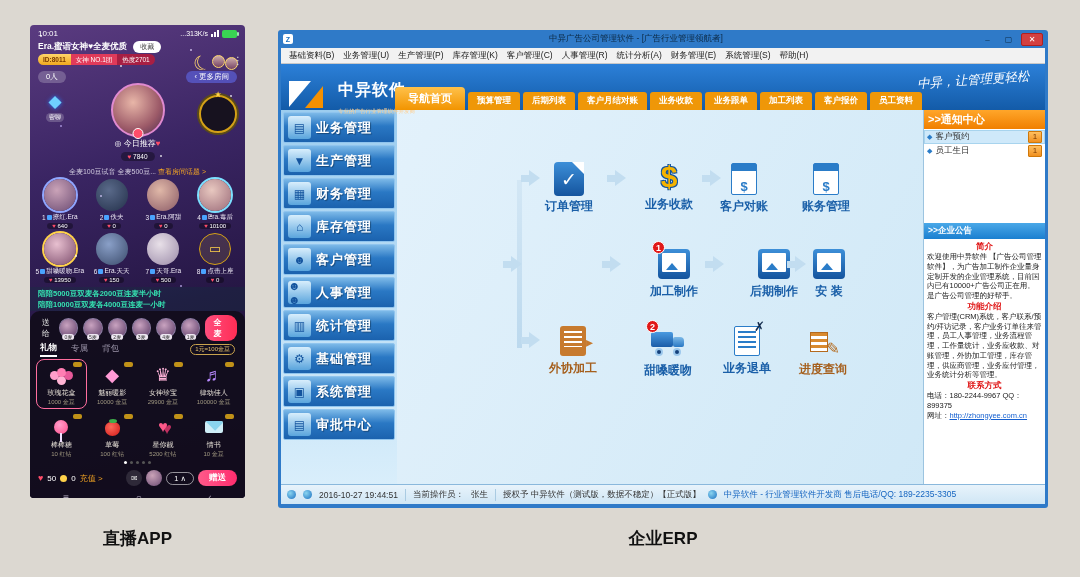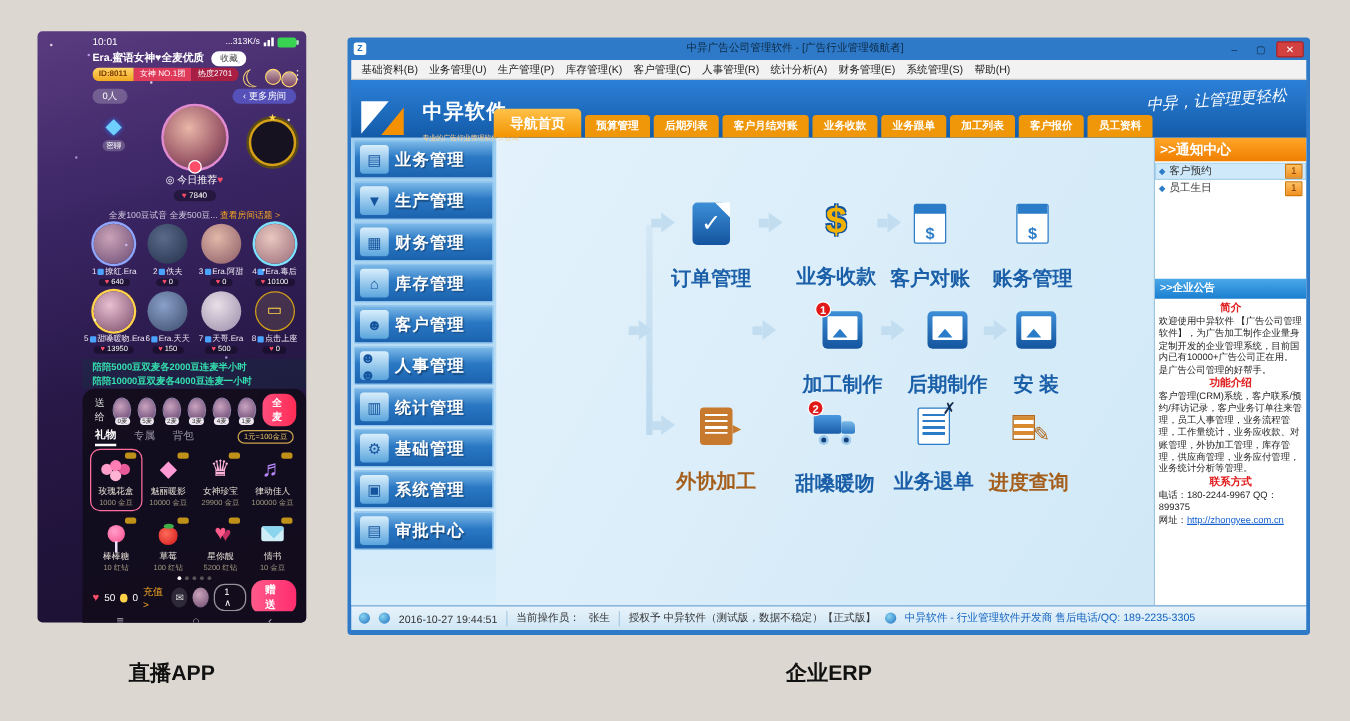--- a/index.html
+++ b/index.html
@@ -2,21 +2,21 @@
 <html><head>
 <meta charset="utf-8">
 <style>
   * { margin:0; padding:0; box-sizing:border-box; }
   body { width:1080px; height:577px; background:#dcd8d1; position:relative; overflow:hidden;
          font-family:"Liberation Sans","DejaVu Sans",sans-serif; }
 
   
   .phone { position:absolute; left:30px; top:25px; width:215px; height:473px; border-radius:4px;
            overflow:hidden; color:#fff;
-           background:linear-gradient(165deg,#5a3b80 0%,#3a2563 30%,#261745 60%,#1a102f 100%);padding-left:36px; }
+           background:linear-gradient(165deg,#5a3b80 0%,#3a2563 30%,#261745 60%,#1a102f 100%); }
   .stars { position:absolute; left:10px; top:10px; width:2px; height:2px; border-radius:50%; background:#fff; opacity:.8;
            box-shadow:30px 8px 0 #cbb6ff,80px 30px 0 #fff,150px 14px 0 #e3d6ff,190px 60px 0 #fff,
                       20px 90px 0 #b9a6ef,120px 120px 0 #fff,60px 160px 0 #d9ccff,170px 180px 0 #fff,
                       35px 220px 0 #fff,140px 250px 0 #c3b2f5; }
   .p-status { height:14px; display:flex; justify-content:space-between; align-items:center; padding:3px 8px 0; font-size:8px; }
   .p-sicons { display:flex; align-items:center; gap:3px; font-size:7px; }
   .sig { display:flex; align-items:flex-end; gap:1px; }
   .sig i { width:2px; background:#fff; display:block; }
   .batt { width:15px; height:8px; border-radius:2px; background:#39d353; position:relative; }
   .batt::after { content:""; position:absolute; right:-2px; top:2px; width:2px; height:4px; background:#9fe8b0; border-radius:1px; }
@@ -145,21 +145,21 @@
   .e-body { flex:1; display:flex; background:linear-gradient(120deg,#e6f3fc,#cde7f6); overflow:hidden; }
   .e-side { width:116px; padding:2px; background:linear-gradient(#9ccdef,#d9eefb); display:flex; flex-direction:column; gap:2px; }
   .s-item { height:31px; display:flex; align-items:center; gap:5px; padding:0 4px; border-radius:2px;
             background:linear-gradient(#7cb9e8 0%,#2a78c4 45%,#1b62ae 100%); border:1px solid #8fc4ee; }
   .sic { width:23px; height:23px; border-radius:3px; background:linear-gradient(#d8eefc,#5aa5dd); color:#14549e;
          font-size:12px; display:flex; align-items:center; justify-content:center; flex:none; }
   .s-item .label { color:#fff; font-weight:bold; font-size:13px; letter-spacing:1px; text-shadow:1px 1px 1px rgba(0,0,0,.35); white-space:nowrap; }
   .e-flow { flex:1; position:relative; }
   .fitem { position:absolute; width:66px; display:flex; flex-direction:column; align-items:center; }
   .fic { width:34px; height:34px; position:relative; display:flex; align-items:center; justify-content:center; }
-  .flabel { margin-top:17px; font-size:16px; font-weight:bold; color:#1a5fa8; white-space:nowrap; }
+  .flabel { margin-top:2px; font-size:12px; font-weight:bold; color:#1a5fa8; white-space:nowrap; }
   .flabel.org { color:#a55f1d; }
   .nbadge { position:absolute; left:-5px; top:-6px; width:13px; height:13px; border-radius:50%; background:#e01818;
             color:#fff; font-size:9px; font-weight:bold; display:flex; align-items:center; justify-content:center;
             border:1px solid #fff; z-index:2; }
   .fa { position:absolute; display:flex; align-items:center; }
   .fa .bar { width:8px; height:7px; background:#c2ddf0; }
   .fa .tip { width:0; height:0; border:8px solid transparent; border-right:0; border-left:11px solid #c2ddf0; }
   .vline { position:absolute; width:5px; background:linear-gradient(#d3e7f5,#bcd9ee); }
   .ic-doccheck { background:linear-gradient(#3d8fd8,#14549e); border-radius:4px; color:#fff; font-size:19px; font-weight:bold; width:30px; height:34px; display:flex; align-items:center; justify-content:center; position:relative; }
   .ic-doccheck::after { content:""; position:absolute; right:0; top:0; border:6px solid transparent; border-top-color:#fff; border-right-color:#fff; }
@@ -605,21 +605,21 @@
         <div class="fic">
             <span class="nbadge">1</span>
             <span class="ic-pic"></span>
           </div>
         <span class="flabel">加工制作</span>
       </div>
       <div class="fa" style="left:308px; top:146px;">
           <span class="bar"></span>
           <span class="tip"></span>
         </div>
-      <div class="fitem" style="left:328px; top:137px;text-align:right;">
+      <div class="fitem" style="left:344px; top:137px;text-align:right;">
         <div class="fic">
             <span class="ic-pic"></span>
           </div>
         <span class="flabel">后期制作</span>
       </div>
       <div class="fa" style="left:390px; top:146px;">
           <span class="bar"></span>
           <span class="tip"></span>
         </div>
       <div class="fitem" style="left:399px; top:137px;">

